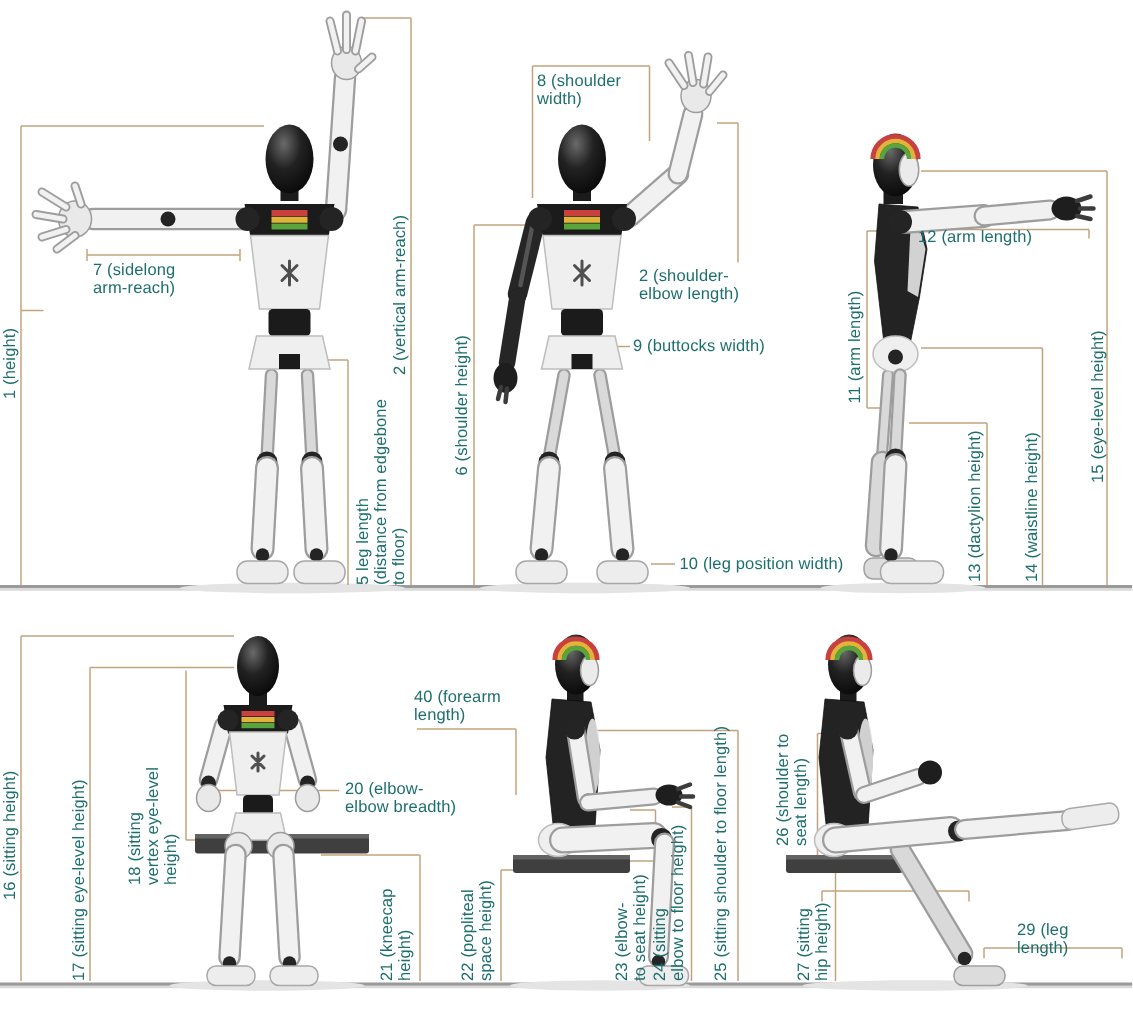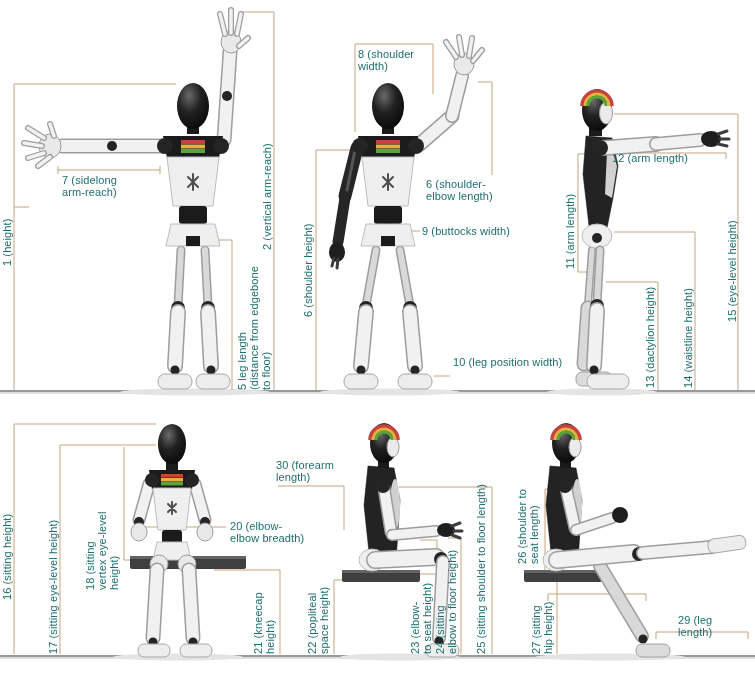--- a/index.html
+++ b/index.html
@@ -372,37 +372,37 @@
 <div class="lbl vlbl" style="left:1px;top:206px;height:60px">1 (height)</div>
 <div class="lbl vlbl" style="left:261px;top:128px;height:122px">2 (vertical arm-reach)</div>
 <div class="lbl" style="left:62px;top:174px">7 (sidelong
 arm-reach)</div>
 <div class="lbl vlbl" style="left:236px;top:263px;height:127px">5 leg length
 (distance from edgebone
 to floor)</div>
 <div class="lbl vlbl" style="left:302px;top:212px;height:105px">6 (shoulder height)</div>
 <div class="lbl" style="left:358px;top:48px">8 (shoulder
 width)</div>
-<div class="lbl" style="left:426px;top:178px">6 (shoulder-
+<div class="lbl" style="left:426px;top:178px">2 (shoulder-
 elbow length)</div>
 <div class="lbl" style="left:422px;top:225px">9 (buttocks width)</div>
-<div class="lbl" style="left:453px;top:356px">10 (leg position width)</div>
+<div class="lbl" style="left:453px;top:370px">10 (leg position width)</div>
 <div class="lbl vlbl" style="left:564px;top:184px;height:85px">11 (arm length)</div>
 <div class="lbl" style="left:612px;top:152px">12 (arm length)</div>
 <div class="lbl vlbl" style="left:644px;top:276px;height:112px">13 (dactylion height)</div>
 <div class="lbl vlbl" style="left:682px;top:276px;height:112px">14 (waistline height)</div>
 <div class="lbl vlbl" style="left:726px;top:204px;height:118px">15 (eye-level height)</div>
 <div class="lbl vlbl" style="left:1px;top:500px;height:100px">16 (sitting height)</div>
 <div class="lbl vlbl" style="left:47px;top:504px;height:150px">17 (sitting eye-level height)</div>
 <div class="lbl vlbl" style="left:84px;top:498px;height:92px">18 (sitting
 vertex eye-level
 height)</div>
 <div class="lbl" style="left:230px;top:520px">20 (elbow-
 elbow breadth)</div>
-<div class="lbl" style="left:276px;top:459px">30 (forearm
+<div class="lbl" style="left:276px;top:459px">40 (forearm
 length)</div>
 <div class="lbl vlbl" style="left:252px;top:590px;height:64px">21 (kneecap
 height)</div>
 <div class="lbl vlbl" style="left:306px;top:580px;height:74px">22 (popliteal
 space height)</div>
 <div class="lbl vlbl" style="left:409px;top:568px;height:86px">23 (elbow-
 to seat height)</div>
 <div class="lbl vlbl" style="left:434px;top:534px;height:120px">24 (sitting
 elbow to floor height)</div>
 <div class="lbl vlbl" style="left:475px;top:460px;height:194px">25 (sitting shoulder to floor length)</div>

